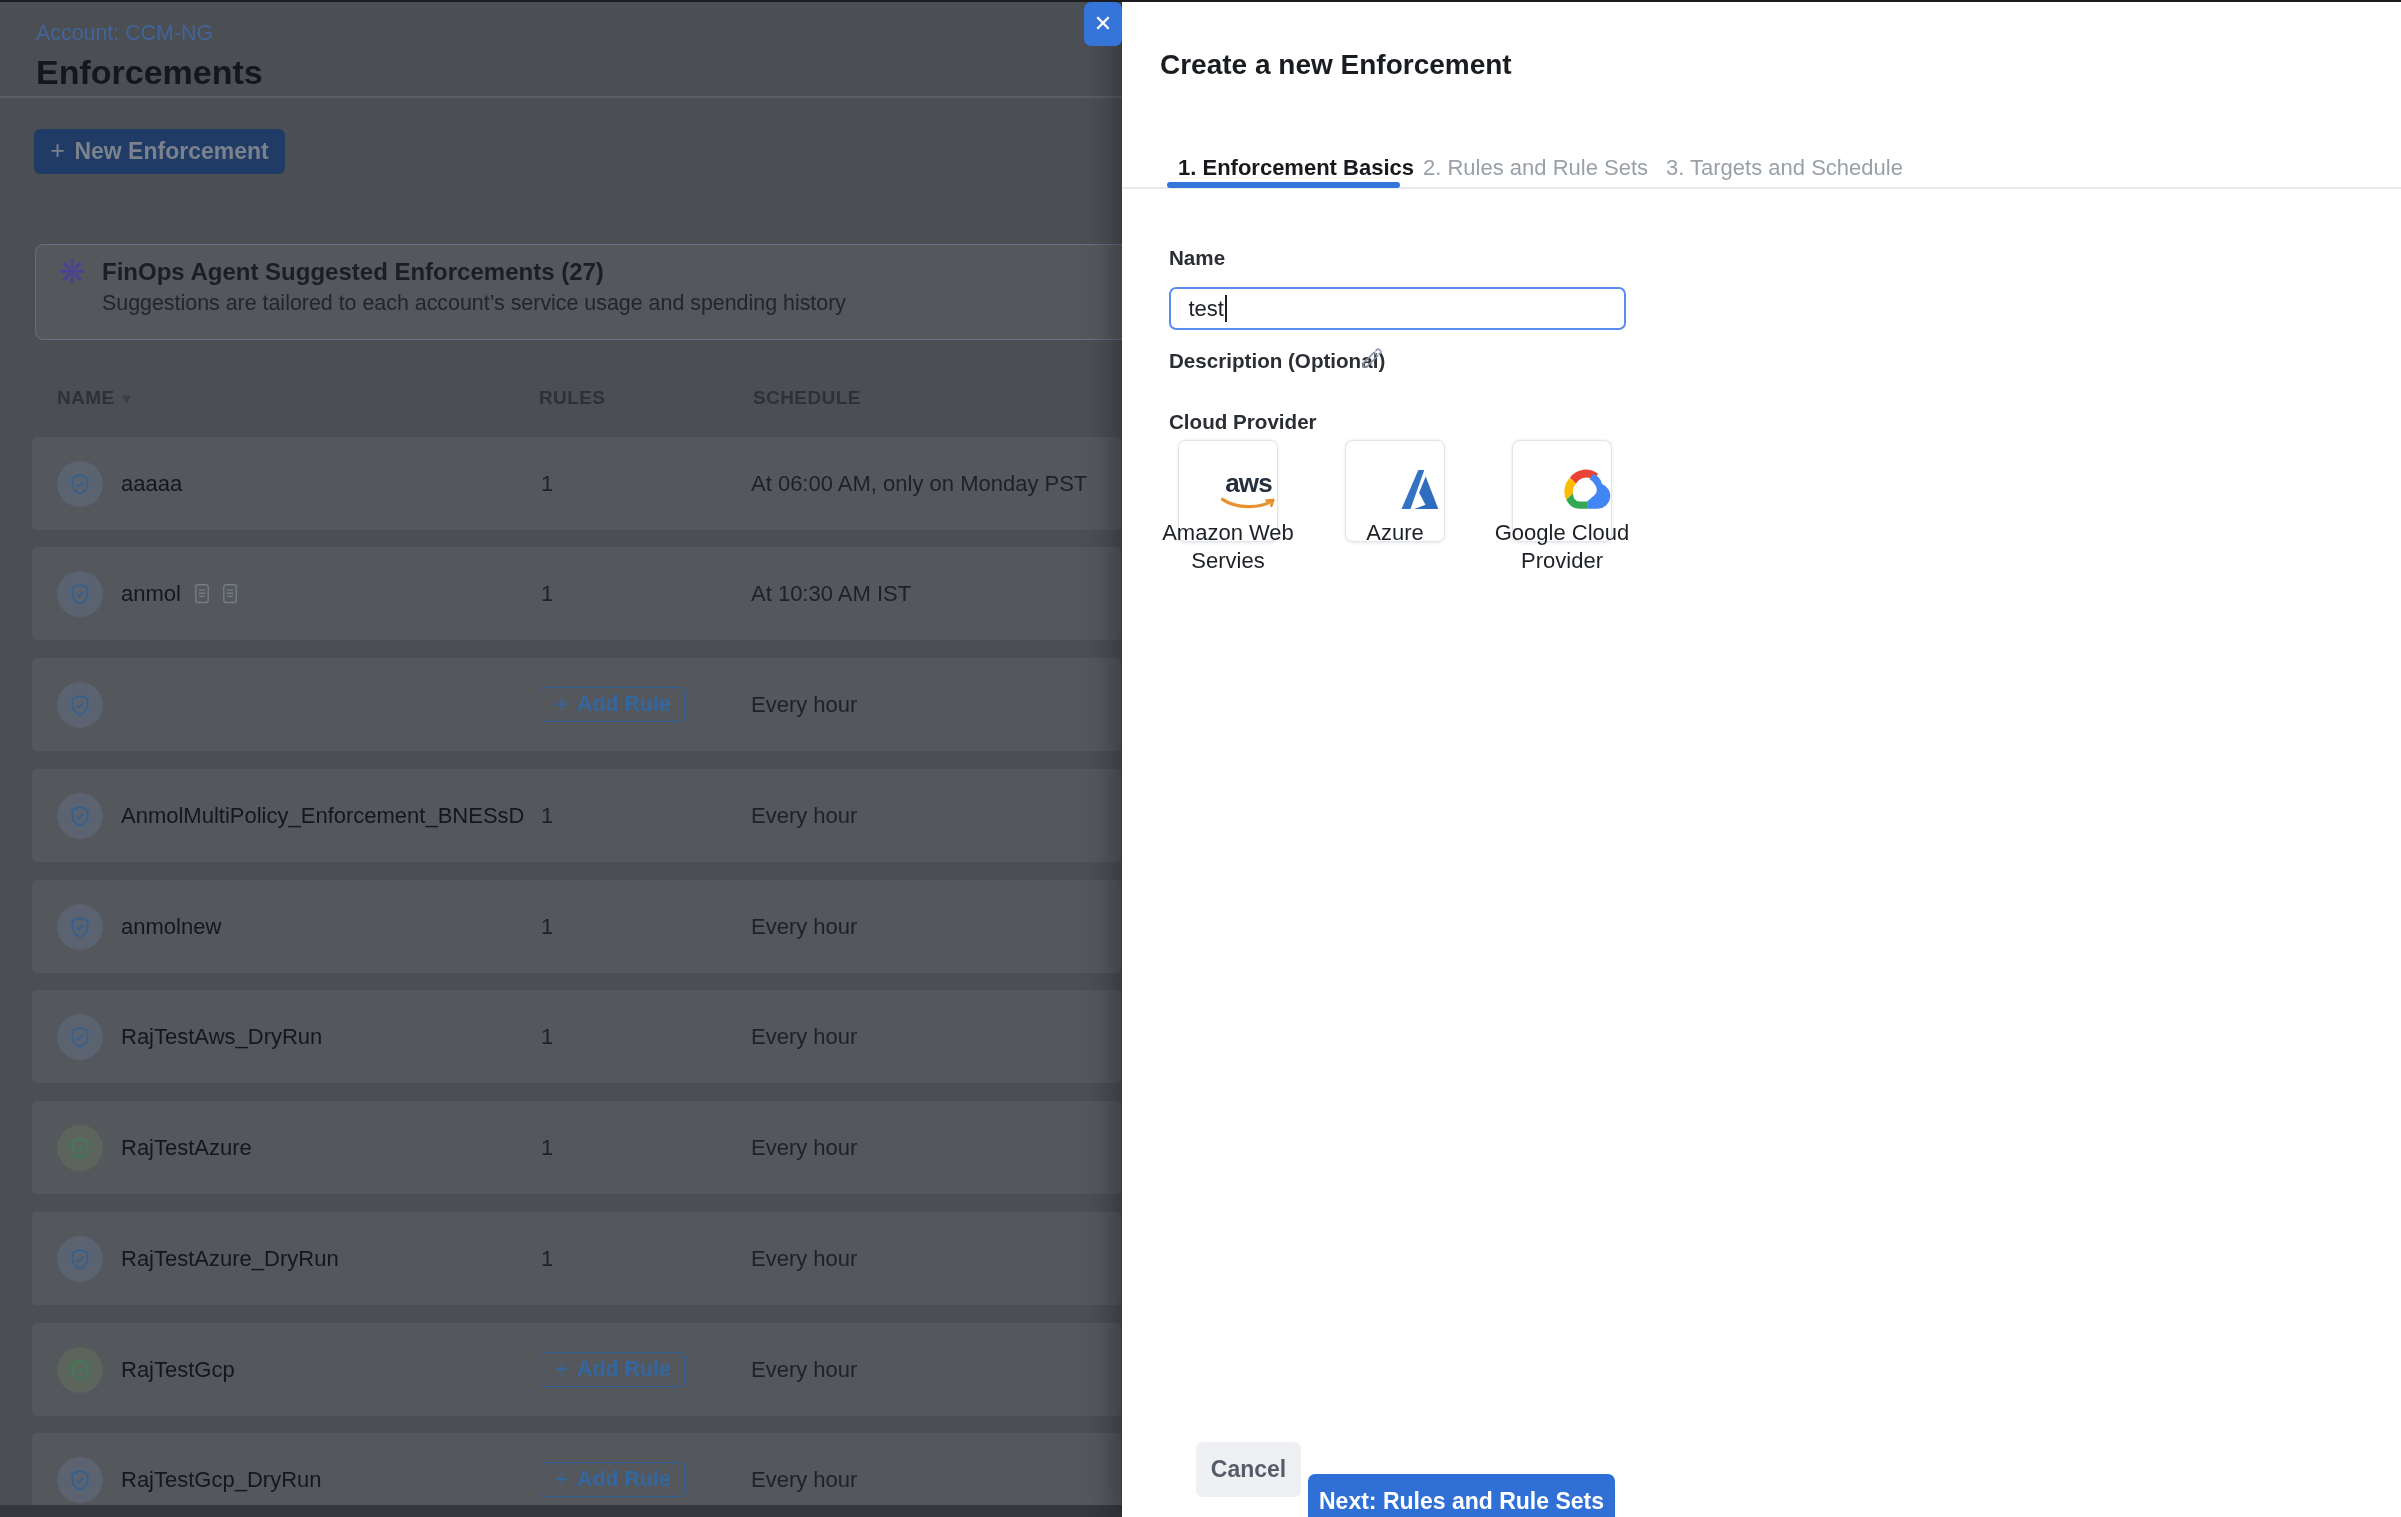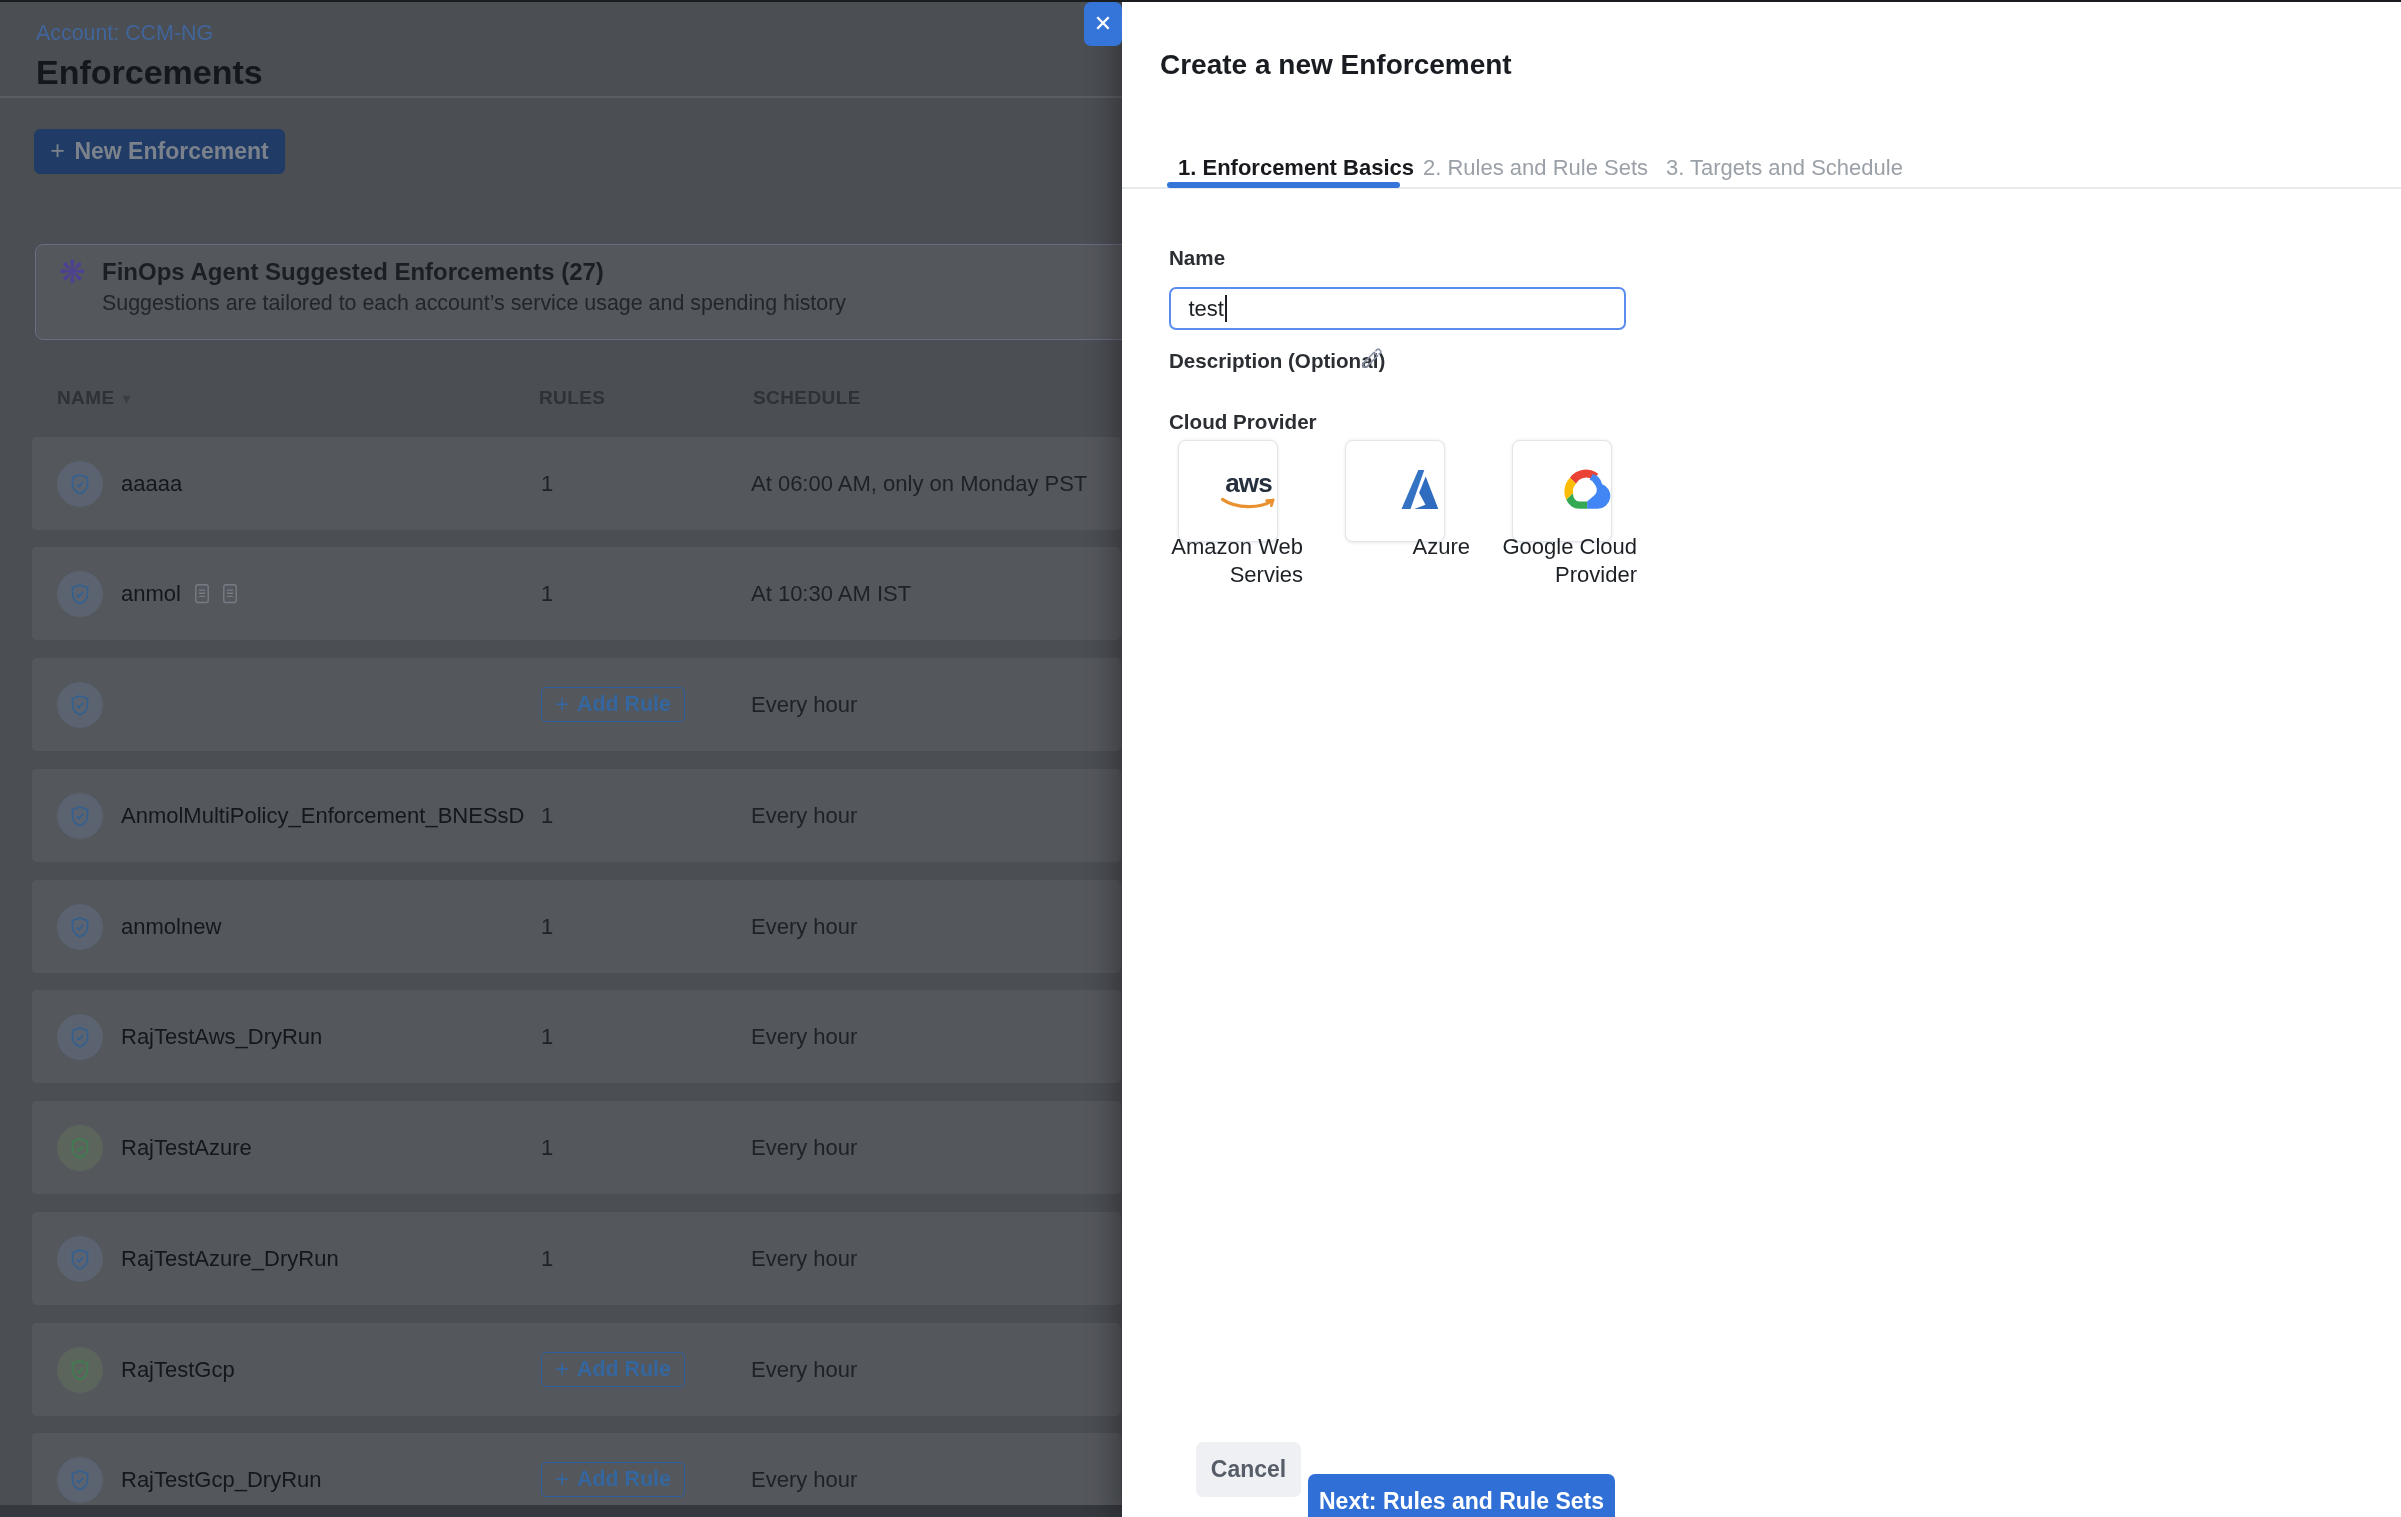--- a/index.html
+++ b/index.html
@@ -76,21 +76,21 @@
 
   .name-input { position:absolute; left:47px; top:287px; width:457px; height:43px; background:#fff;
                 border:2px solid #5b8def; border-radius:7.1px; display:flex; align-items:center;
                 padding-left:17.4px; font-size:22px; color:#1c2024; cursor:text; }
   .caret { display:inline-block; width:2px; height:27px; background:#1c2024; margin-left:1.6px; }
 
   .provider-card { position:absolute; top:440px; width:100px; height:102px; background:#fff;
                    border:1.2px solid #e2e5ea; border-radius:8px; box-shadow:0 0.8px 3.2px rgba(20,30,50,0.10);
                    display:flex; align-items:center; justify-content:flex-end; cursor:pointer; }
   .pc-aws { left:56px; } .pc-azure { left:223px; } .pc-gcp { left:390px; }
-  .provider-label { position:absolute; top:533px; width:150px; text-align:right; font-size:22px;
+  .provider-label { position:absolute; top:519px; width:150px; text-align:center; font-size:22px;
                     line-height:28px; color:#1d2125; }
   .pl-aws { left:31px; } .pl-azure { left:198px; } .pl-gcp { left:365px; }
 
   .aws-logo { display:flex; flex-direction:column; align-items:center; }
   .aws-logo .aws-word { font-size:26px; font-weight:bold; color:#252f3e; letter-spacing:-0.8px; line-height:24px; }
   .aws-logo svg { width:57px; height:14.2px; margin-top:1.6px; }
   .azure-logo svg { width:49px; height:44px; }
   .gcp-logo svg { width:52px; height:43px; }
 
   .footer-btn { position:absolute; top:1442px; height:55px; border:none; border-radius:7.1px;

